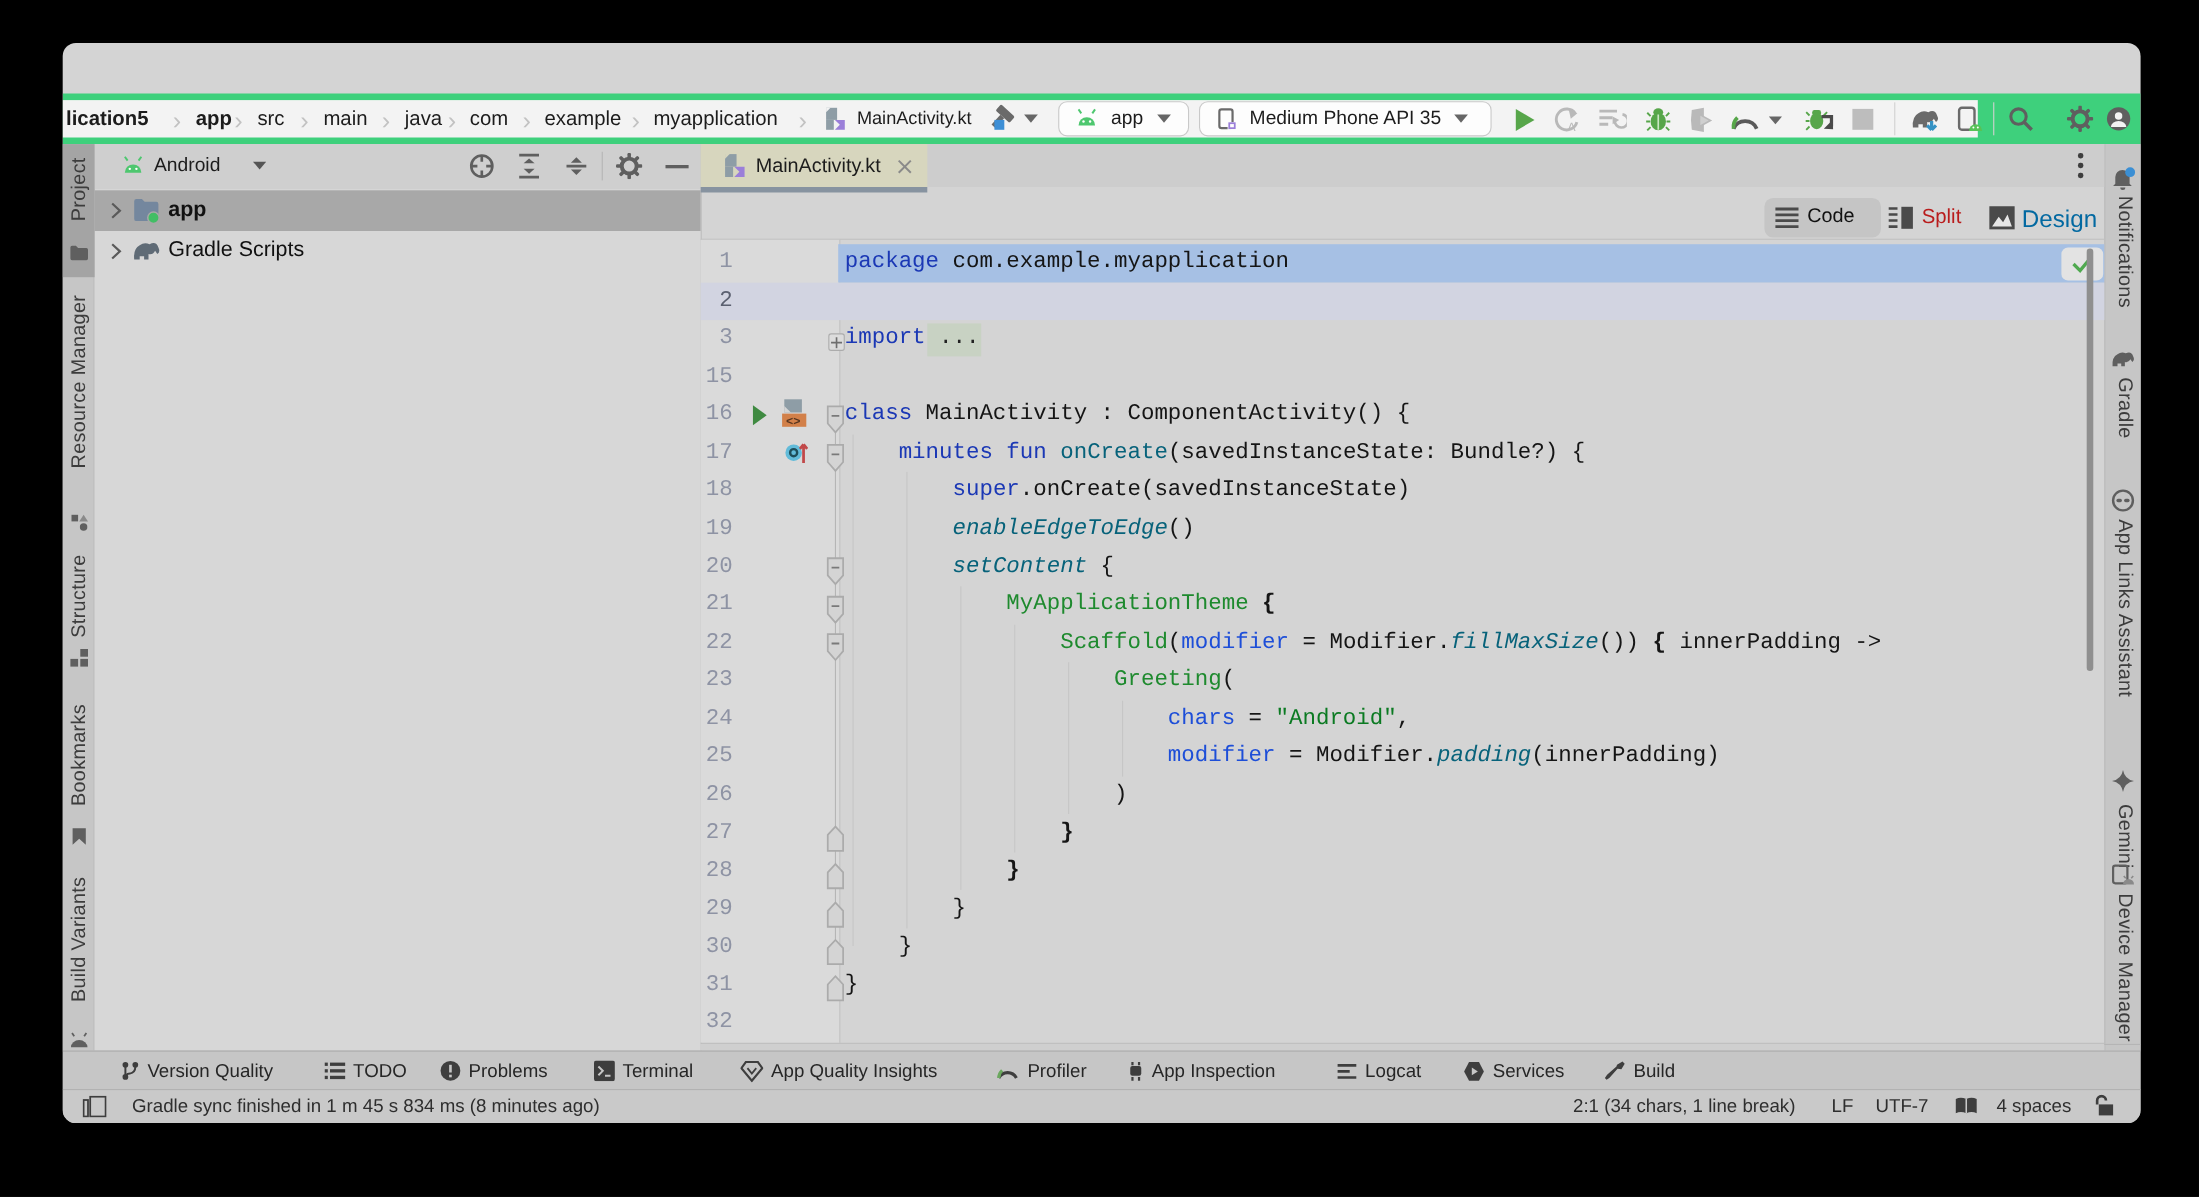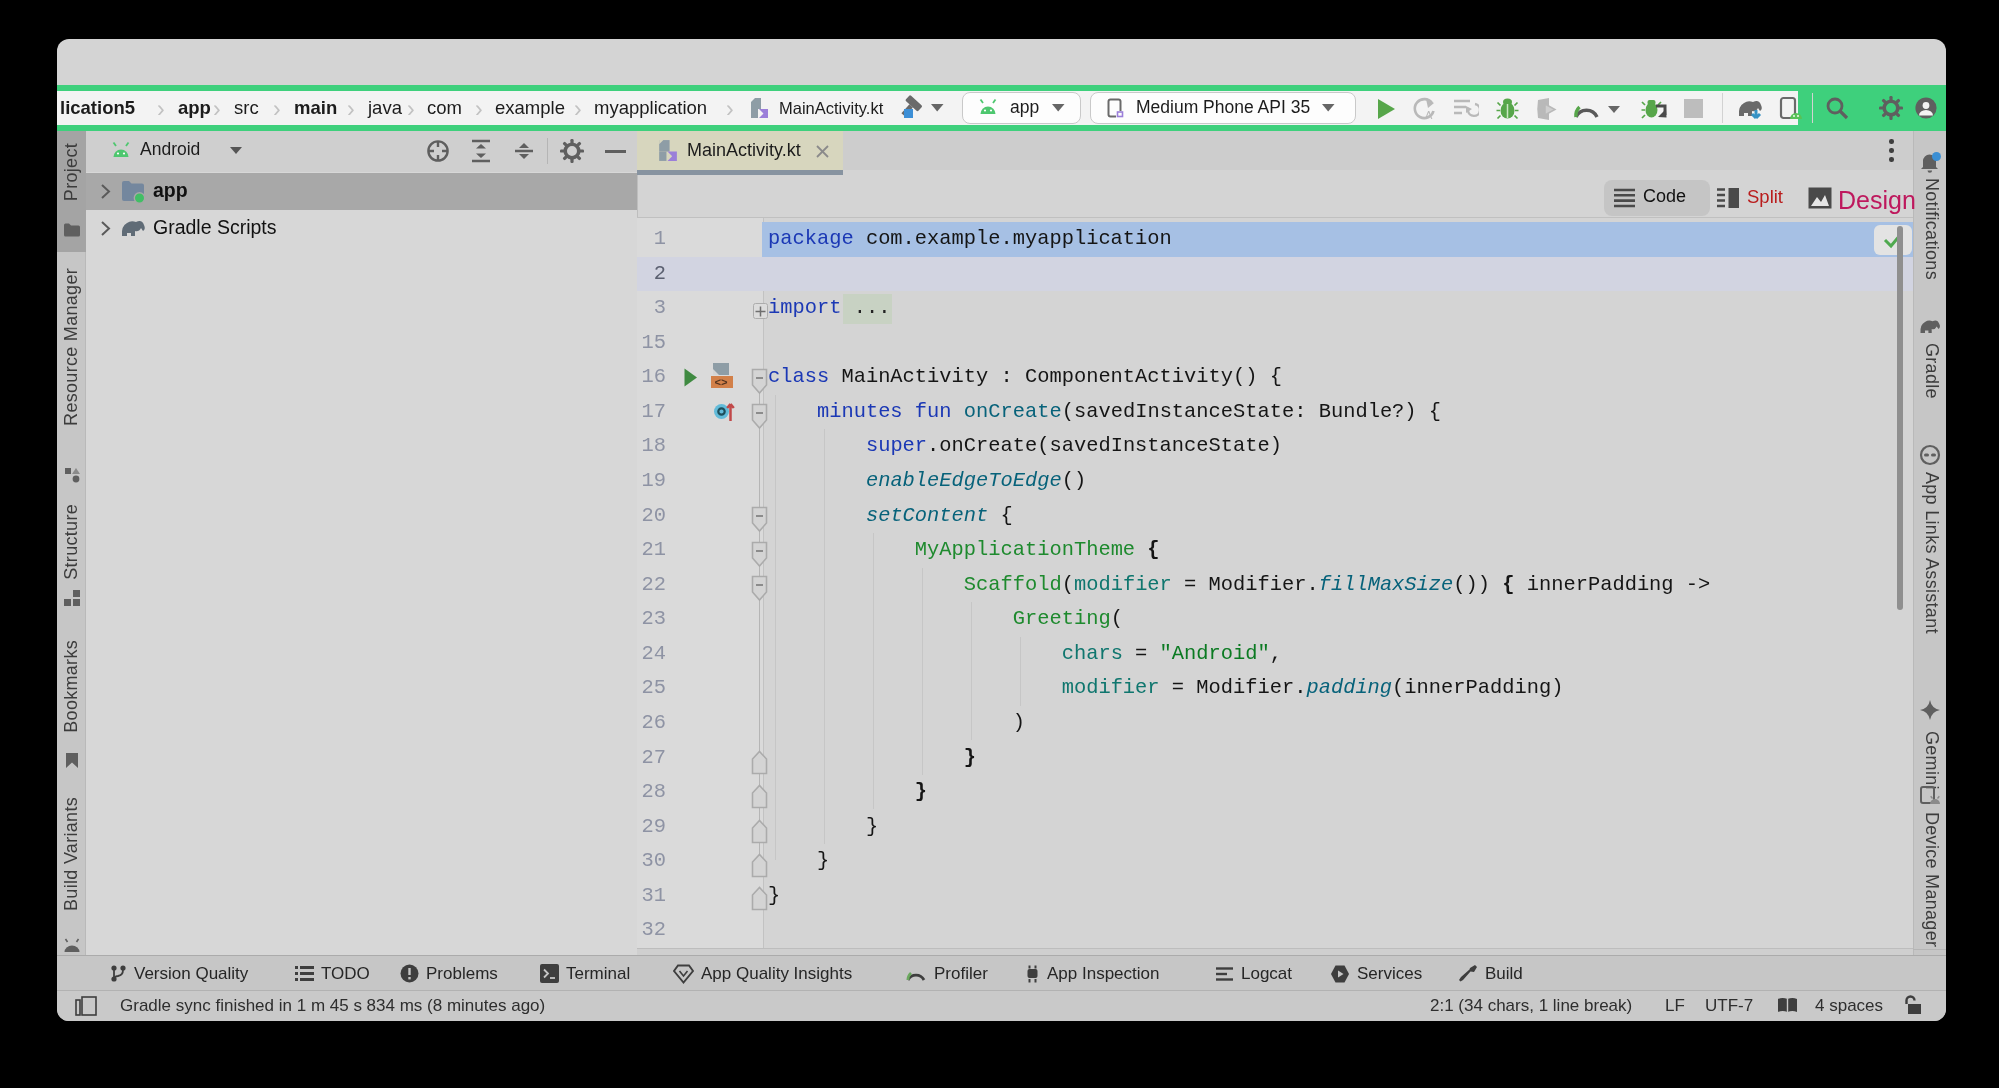--- a/index.html
+++ b/index.html
@@ -12,40 +12,40 @@
   .crumb{font-size:18.5px;color:#1C1C1C}
   .sep{color:#C2C2C2;font-size:23px;font-weight:400}
   .combo{position:absolute;top:0.5px;height:32.5px;background:#FDFDFD;border:1.5px solid #C9C9C9;border-radius:8px;display:flex;align-items:center}
   .cl{position:absolute;left:711px;height:34.57px;line-height:34.57px;font-family:"Liberation Mono",monospace;font-size:20.4px;white-space:pre;color:#151515}
   .ln{position:absolute;left:572px;width:37px;text-align:right;height:34.57px;line-height:34.57px;font-family:"Liberation Mono",monospace;font-size:20.4px;color:#8E93A4}
   .kw{color:#1B38B5}
   .fn{color:#07627A}
   .fni{color:#07627A;font-style:italic}
   .grn{color:#1E8A2E}
   .str{color:#0B7A22}
-  .na{color:#0f766e}
+  .na{color:#1d4ed8}
   .guide{position:absolute;width:1px;background:#BDBDBD}
   .foldbox{position:absolute;left:696px;width:15px;height:16px;border:1.5px solid #ACACAC;background:#DCDCDC;border-radius:2.5px}
   .btmitem{display:flex;align-items:center;gap:7px;font-size:17px;color:#262626;position:absolute;top:0;height:35px}
 </style>
 </head>
 <body>
 <div id="win">
 
 
   <div class="ab" id="toolbar" style="left:0;top:45.5px;width:1889px;height:46.5px;background:#3ED07C">
     <div class="ab" id="toolbarinner" style="left:0;top:6.5px;width:1741px;height:33.5px;background:#F3F3F3;display:flex;align-items:center">
       <div id="crumbs" class="ab crumb" style="left:0;top:0;width:900px;height:33.5px">
         <span class="ab" style="left:3px;top:6px;font-weight:bold">lication5</span>
           <span class="ab sep" style="left:100px;top:5px">›</span>
         <span class="ab" style="left:121px;top:6px;font-weight:bold">app</span>
           <span class="ab sep" style="left:156px;top:5px">›</span>
         <span class="ab" style="left:177px;top:6px">src</span>
           <span class="ab sep" style="left:216px;top:5px">›</span>
-        <span class="ab" style="left:237px;top:6px;font-weight:bold">main</span>
+        <span class="ab" style="left:237px;top:6px;font-weight:normal">main</span>
           <span class="ab sep" style="left:290px;top:5px">›</span>
         <span class="ab" style="left:311px;top:6px">java</span>
           <span class="ab sep" style="left:350px;top:5px">›</span>
         <span class="ab" style="left:370px;top:6px">com</span>
           <span class="ab sep" style="left:418px;top:5px">›</span>
         <span class="ab" style="left:438px;top:6px">example</span>
           <span class="ab sep" style="left:517px;top:5px">›</span>
         <span class="ab" style="left:537px;top:6px">myapplication</span>
           <span class="ab sep" style="left:669px;top:5px">›</span>
         <svg class="ab" style="left:690px;top:5px" width="24" height="24" viewBox="0 0 24 24">
@@ -290,21 +290,21 @@
         <line x1="1" y1="13.5" x2="9" y2="13.5"></line>
         <line x1="1" y1="19" x2="9" y2="19"></line>
       </g>
       <rect x="12.5" y="1" width="10.5" height="20" fill="#4A4A4A"></rect>
     </svg>
   <div class="ab" style="left:1690px;top:147px;font-size:18.5px;color:#b91c1c">Split</div>
   <svg class="ab" style="left:1751px;top:148px" width="24" height="22" viewBox="0 0 24 22">
       <rect x="0.5" y="0.5" width="23" height="21" fill="#4A4A4A"></rect>
       <path d="M3 19 L9 10 L13 15 L17 8 L21 19 Z" fill="#E6E6E6"></path>
     </svg>
-  <div class="ab" style="left:1781px;top:147px;font-size:25px;color:#be185d">Design</div>
+  <div class="ab" style="left:1781px;top:147px;font-size:22px;color:#0369a1">Design</div>
   <div class="ab" style="left:580px;top:178px;width:1276px;height:1px;background:#C0C0C0"></div>
   <div id="codearea">
     <div class="ab" style="left:580px;top:179px;width:126px;height:730px;background:#DADADA"></div>
     <div class="ab" style="left:706px;top:179px;width:1px;height:730px;background:#C2C2C2"></div>
     <div class="ab" style="left:705px;top:183px;width:1151px;height:34.6px;background:#A6C0E4"></div>
     <div class="ab" style="left:580px;top:217.6px;width:1276px;height:34.6px;background:#D2D4E1"></div>
     <div class="ab" style="left:786px;top:254.5px;width:49px;height:30px;background:#C8D2C3"></div>
     <div class="ln" style="top:183px">1</div>
     <div class="ln" style="top:217.6px;color:#5B6070">2</div>
     <div class="ln" style="top:252.1px">3</div>

